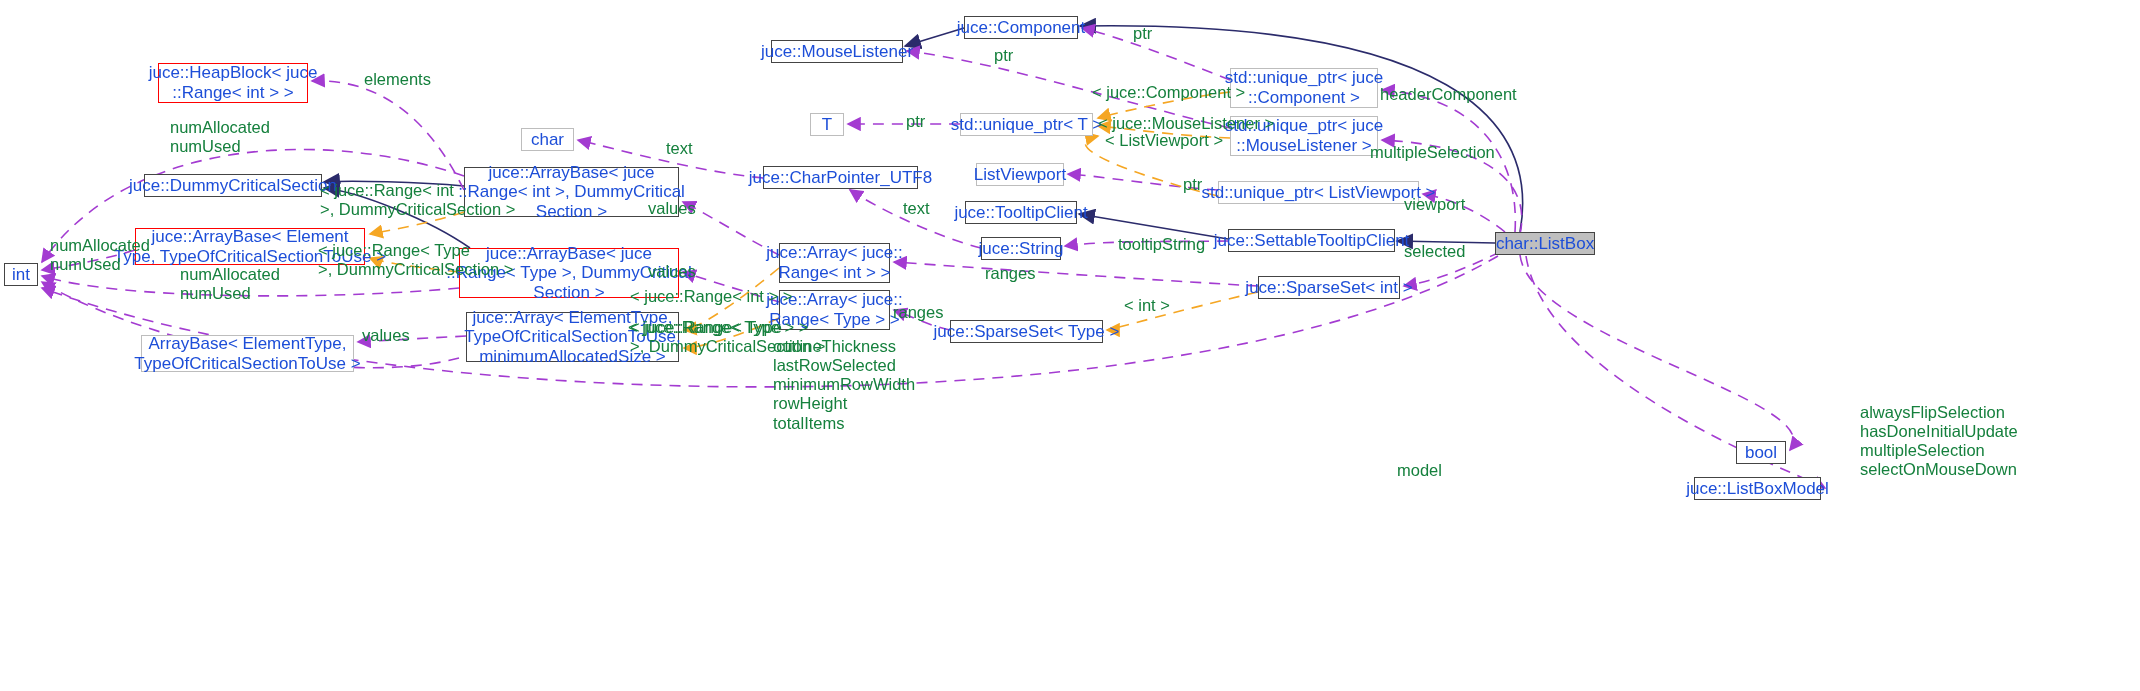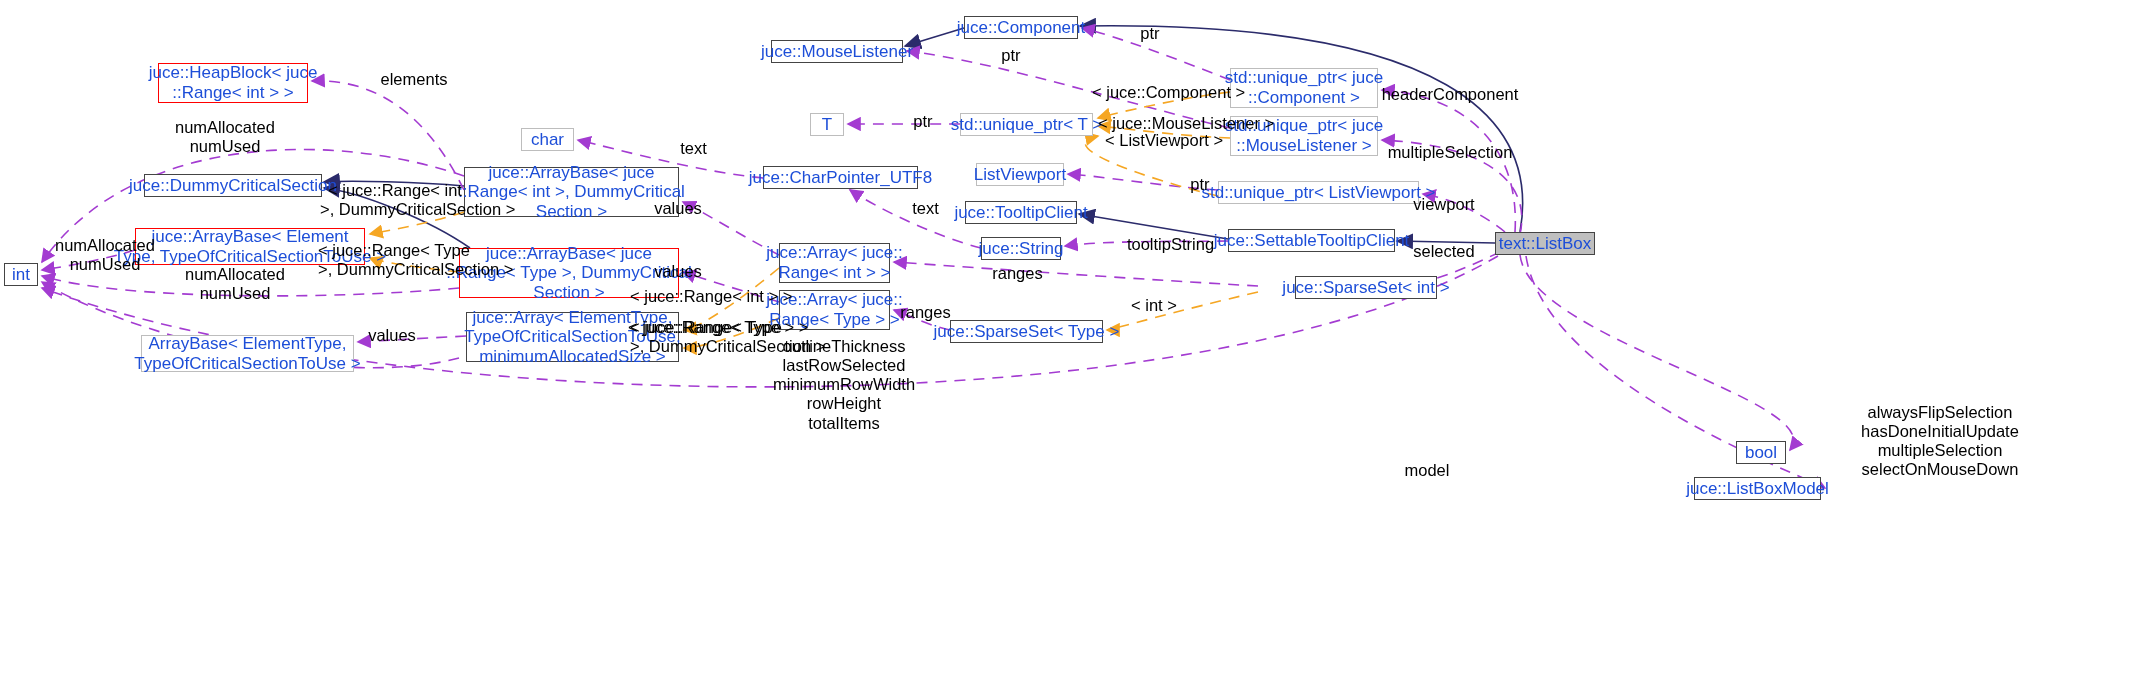--- a/index.html
+++ b/index.html
@@ -6,21 +6,21 @@
   body{font-family:"Liberation Sans",sans-serif;}
   #canvas{position:relative;width:2140px;height:691px;background:#fff;overflow:hidden;}
   svg#edges{position:absolute;left:0;top:0;width:2140px;height:691px;pointer-events:none;}
   .node{position:absolute;box-sizing:border-box;display:flex;align-items:center;justify-content:center;
         text-align:center;font-size:17px;line-height:1.15;color:#1d4ed8;background:#fff;padding:2px 5px;
         white-space:pre;}
   .node.solid{border:1.5px solid #444;}
   .node.light{border:1.5px solid #bdbdbd;}
   .node.red{border:1.5px solid #ff0000;}
   .node.target{border:1.5px solid #444;background:#bfbfbf;}
-  .edgelabel{position:absolute;font-size:16.5px;color:#000000;white-space:pre;text-align:center;line-height:1.16;}
+  .edgelabel{position:absolute;font-size:16.5px;color:#15803d;white-space:pre;text-align:left;line-height:1.16;}
 </style>
 </head>
 <body>
 
 <div id="canvas">
 
   <svg id="edges" viewBox="0 0 2140 691">
     <defs>
       <marker id="ah-usage" markerWidth="9" markerHeight="9" refX="8" refY="4.5" orient="auto">
         <path d="M0,0 L9,4.5 L0,9 z" fill="#a33bd1"></path>
@@ -125,24 +125,24 @@
       <div class="node solid" style="left: 965px; top: 201px; width: 112px; height: 23px;">juce::TooltipClient</div>
       <div class="node solid" style="left: 981px; top: 237px; width: 80px; height: 23px;">juce::String</div>
       <div class="node solid" style="left: 950px; top: 320px; width: 153px; height: 23px;">juce::SparseSet&lt; Type &gt;</div>
       <div class="node solid" style="left: 964px; top: 16px; width: 114px; height: 23px;">juce::Component</div>
       <div class="node light" style="left: 1230px; top: 68px; width: 148px; height: 40px;">std::unique_ptr&lt; juce
 ::Component &gt;</div>
       <div class="node light" style="left: 1230px; top: 116px; width: 148px; height: 40px;">std::unique_ptr&lt; juce
 ::MouseListener &gt;</div>
       <div class="node light" style="left: 1218px; top: 181px; width: 201px; height: 23px;">std::unique_ptr&lt; ListViewport &gt;</div>
       <div class="node solid" style="left: 1228px; top: 229px; width: 167px; height: 23px;">juce::SettableTooltipClient</div>
-      <div class="node solid" style="left: 1258px; top: 276px; width: 142px; height: 23px; margin-left: 37px;">juce::SparseSet&lt; int &gt;</div>
+      <div class="node solid" style="left: 1258px; top: 276px; width: 142px; height: 23px;">juce::SparseSet&lt; int &gt;</div>
       <div class="node solid" style="left: 1736px; top: 441px; width: 50px; height: 23px;">bool</div>
       <div class="node solid" style="left: 1694px; top: 477px; width: 127px; height: 23px;">juce::ListBoxModel</div>
-      <div class="node target" style="left: 1495px; top: 232px; width: 100px; height: 23px;">text::ListBox</div>
+      <div class="node target" style="left: 1495px; top: 232px; width: 100px; height: 23px;">char::ListBox</div>
     </div>
   <div id="labels">
       <div class="edgelabel" style="left: 364px; top: 70px; width: 100px;">elements</div>
       <div class="edgelabel" style="left: 170px; top: 118px; width: 110px;">numAllocated
 numUsed</div>
       <div class="edgelabel" style="left: 50px; top: 236px; width: 110px;">numAllocated
 numUsed</div>
       <div class="edgelabel" style="left: 180px; top: 265px; width: 110px;">numAllocated
 numUsed</div>
       <div class="edgelabel" style="left: 320px; top: 181px; width: 150px;">&lt; juce::Range&lt; int

